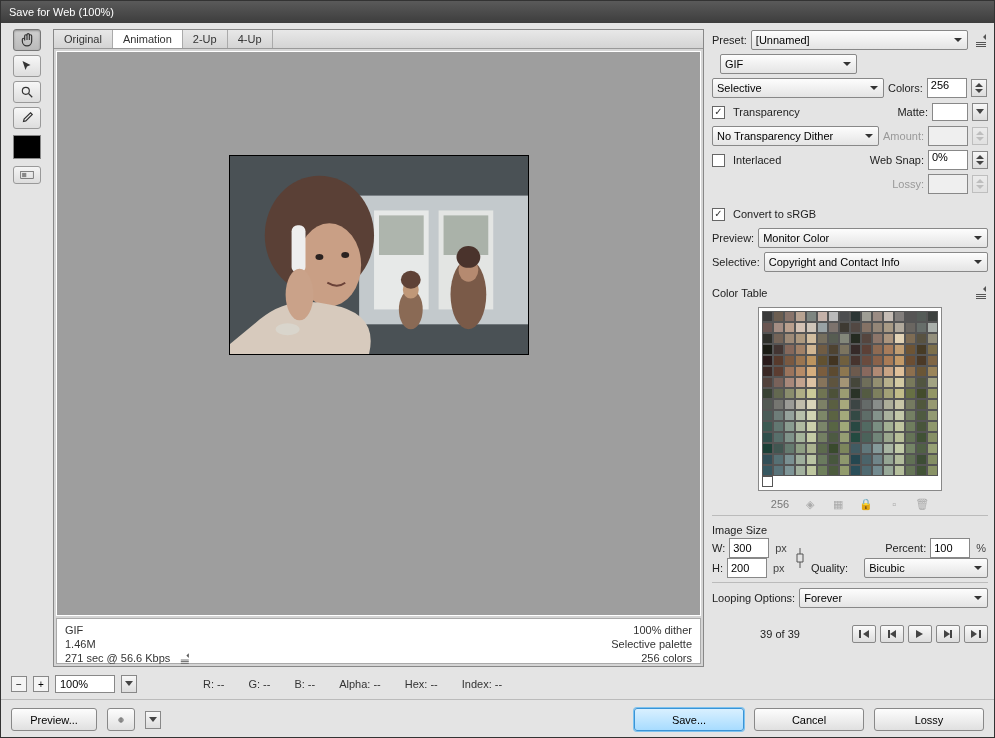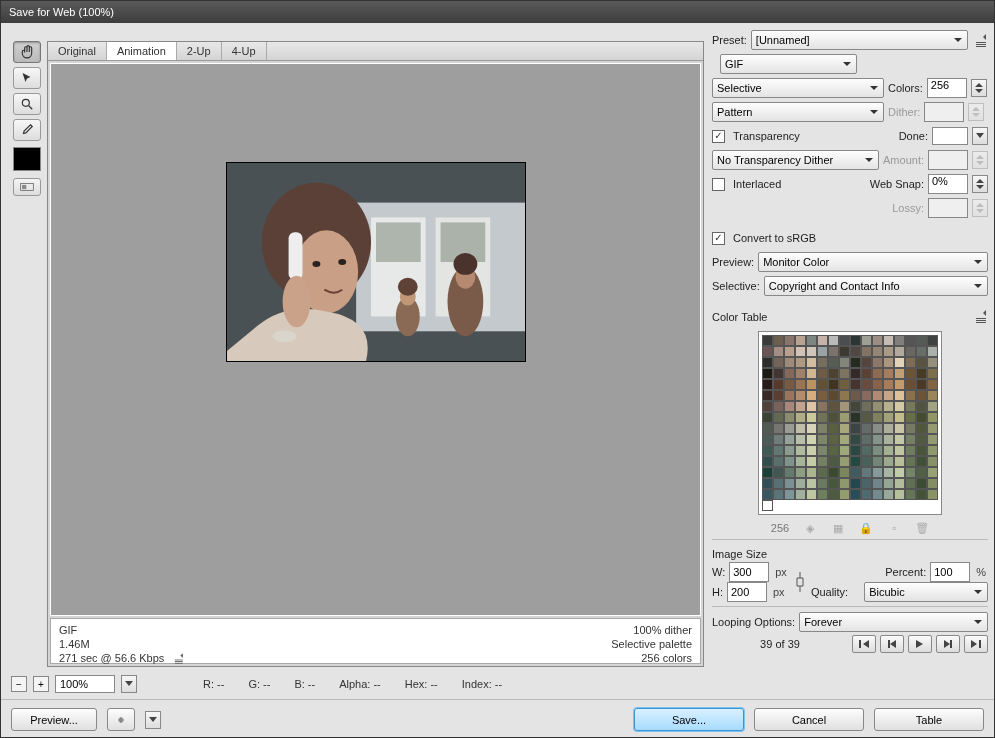--- a/index.html
+++ b/index.html
@@ -1,21 +1,21 @@
 <!DOCTYPE html>
 <html><head>
 <meta charset="utf-8">
 <style>
   * { box-sizing: border-box; margin: 0; padding: 0; font-family: Tahoma, Arial, sans-serif; font-size: 11px; }
   body { background: #4a4a4a; overflow: hidden; }
   .window { width: 995px; height: 738px; background: #e4e4e4; border: 1px solid #333; display: flex; flex-direction: column; }
   .titlebar { height: 22px; background: linear-gradient(#5a5a5a, #3d3d3d); color: #fff; padding: 3px 8px; font-size: 12px; display: flex; align-items: center; }
   .content { flex: 1; display: flex; padding: 6px 6px 4px 6px; gap: 8px; background: #e4e4e4; }
   .left-col { display: flex; gap: 4px; flex: 1; flex-direction: column;}
-  .main-row { display:flex; flex:1; min-height:0;margin-top:12px;}
+  .main-row { display:flex; gap:6px; flex:1; min-height:0;}
   .toolbar { width: 40px; display: flex; flex-direction: column; gap: 4px; align-items:center; }
   .tool-btn { width: 28px; height: 22px; border: 1px solid #999; background: linear-gradient(#f7f7f7,#ddd); border-radius: 3px; display:flex; align-items:center; justify-content:center; cursor:pointer; color:#333;}
   .tool-btn.active { background: linear-gradient(#d0d0d0,#bababa); border-color:#777; box-shadow: inset 0 1px 2px rgba(0,0,0,.3);}
   .swatch-fg { width:28px; height:24px; background:#000; border:1px solid #888; margin-top:2px;}
   .swatch-toggle { width:28px; height:18px; border:1px solid #999; background:linear-gradient(#f5f5f5,#ddd); border-radius:3px; margin-top:3px; display:flex; align-items:center; justify-content:center;}
   .swatch-toggle svg{width:14px;height:10px;}
   .preview-area { flex:1; display:flex; flex-direction:column; border:1px solid #888; background:#d5d5d5; min-height:0;}
   .tabs { display:flex; background: linear-gradient(#e8e8e8,#d4d4d4); border-bottom:1px solid #999; height:19px;}
   .tab { padding: 2px 10px; border-right:1px solid #aaa; font-size:11px; color:#333; cursor:pointer; display:flex; align-items:center;}
   .tab.active { background:#fff; }
@@ -202,36 +202,24 @@
           </div>
         <span class="lbl">Colors:</span>
         <div class="num-input"><span>256</span></div>
         <div class="zoom-drop">
             <svg width="8" height="10">
               <path d="M0 4h8L4 0z M0 6h8L4 10z" fill="#444"></path>
             </svg>
           </div>
       </div>
       <div class="row">
-        <div class="dropdown" style="max-width:172px;">
-            <span>Pattern</span>
-          </div>
-        <span class="lbl dim">Dither:</span>
-        <div class="num-input dis"></div>
-        <div class="zoom-drop" style="opacity:.4">
-            <svg width="8" height="10">
-              <path d="M0 4h8L4 0z M0 6h8L4 10z" fill="#888"></path>
-            </svg>
-          </div>
-      </div>
-      <div class="row">
         <span class="chk checked"></span>
         <span class="lbl">Transparency</span>
         <div class="spacer"></div>
-        <span class="lbl">Done:</span>
+        <span class="lbl">Matte:</span>
         <div class="color-matte"></div>
         <div class="zoom-drop">
             <svg width="8" height="6">
               <path d="M0 0h8L4 5z" fill="#444"></path>
             </svg>
           </div>
       </div>
       <div class="row">
         <div class="dropdown" style="max-width:172px;">
             <span>No Transparency Dither</span>
@@ -583,21 +571,21 @@
         </div>
       </div>
 
       <div class="img-size-box">
         <div class="row">
           <span class="lbl">Looping Options:</span>
           <div class="dropdown">
               <span>Forever</span>
             </div>
         </div>
-        <div class="anim-row" style="margin-top:2px;">
+        <div class="anim-row" style="margin-top:16px;">
           <span class="lbl" style="flex:1; text-align:center;">39 of 39</span>
           <div class="media-btn">
               <svg width="10" height="8">
                 <path d="M10 0v8L4 4zM0 0h2v8H0z" fill="#444"></path>
               </svg>
             </div>
           <div class="media-btn">
               <svg width="8" height="8">
                 <path d="M8 0v8L2 4zM0 0h2v8H0z" fill="#444"></path>
               </svg>
@@ -638,16 +626,16 @@
         </svg>
       </div>
     <div class="spacer"></div>
     <div class="btn primary" style="min-width:110px;">
         <span>Save...</span>
       </div>
     <div class="btn" style="min-width:110px;">
         <span>Cancel</span>
       </div>
     <div class="btn" style="min-width:110px;">
-        <span>Table</span>
+        <span>Lossy</span>
       </div>
   </div>
 </div>
 
 </body></html>

